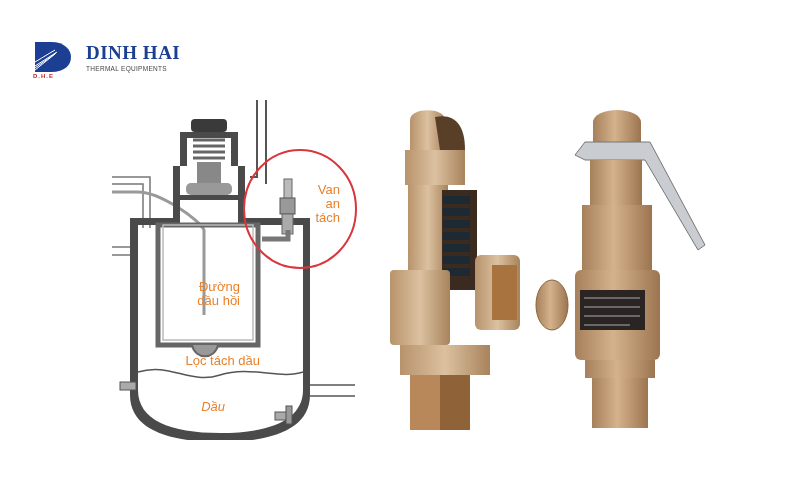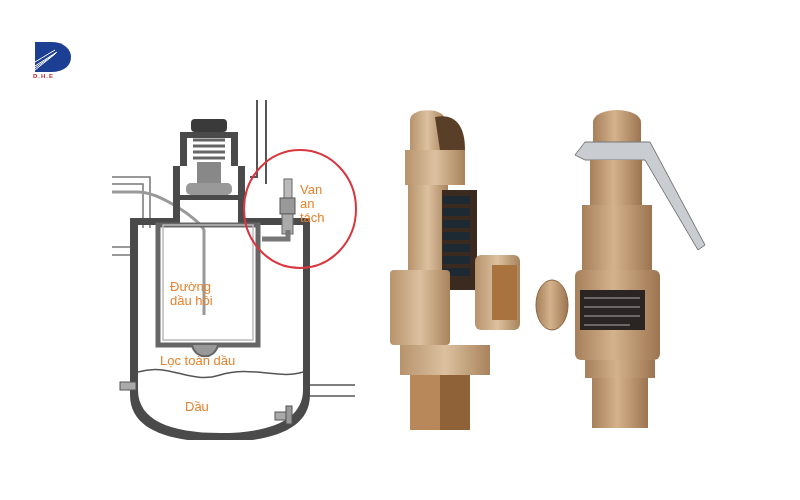--- a/index.html
+++ b/index.html
@@ -4,32 +4,36 @@
 <style>
   html,body{margin:0;padding:0;background:#fff;}
   body{width:800px;height:500px;position:relative;overflow:hidden;font-family:"Liberation Sans",sans-serif;}
   .logo{position:absolute;left:33px;top:40px;display:flex;align-items:flex-start;}
   .logo-mark{width:40px;height:40px;position:relative;}
   .logo-text{margin-left:13px;margin-top:3px;}
   .brand{font-family:"Liberation Serif",serif;font-weight:bold;color:#1d3f93;font-size:19px;letter-spacing:0.5px;line-height:20px;}
   .tagline{font-size:6.5px;color:#444;letter-spacing:0.3px;margin-top:2px;}
   .dhe{position:absolute;left:0;top:33px;font-size:6px;font-weight:bold;color:#c2272d;letter-spacing:1px;}
   svg{position:absolute;}
-  .lbl{position:absolute;color:#e7822e;font-size:13px;font-weight:normal;text-align:left;line-height:14px;}
+  .lbl{position:absolute;color:#e7822e;font-size:13px;font-weight:normal;text-align:right;line-height:14px;}
 </style>
 </head>
 <body>
 
 <div class="logo">
   <div class="logo-mark">
     <svg width="40" height="40" viewBox="0 0 40 40" style="left:0;top:0;">
       <path d="M2 2 H18 C32 2 38 10 38 17 C38 25 32 32 18 32 H2 Z" fill="#1d3f93"></path>
       <path d="M2 30 L22 14 M2 26 L24 12 M2 22 L22 10 M2 28 L23 13" stroke="#fff" stroke-width="1" fill="none"></path>
     </svg>
     <div class="dhe">D.H.E</div>
+  </div>
+  <div class="logo-text">
+    <div class="brand">DINH HAI</div>
+    <div class="tagline">THERMAL EQUIPMENTS</div>
   </div>
 </div>
 
 <svg width="260" height="340" viewBox="0 0 260 340" style="left:100px;top:100px;">
 
   <path d="M157 0 V77 H150" stroke="#555" stroke-width="2" fill="none"></path>
   <path d="M166 0 V84" stroke="#555" stroke-width="2" fill="none"></path>
 
   <path d="M12 77 H50 V128" stroke="#777" stroke-width="1.5" fill="none"></path>
   <path d="M12 84 H43 V128" stroke="#777" stroke-width="1.5" fill="none"></path>
@@ -68,22 +72,22 @@
 
 <div class="lbl" style="left:300px;top:183px;width:40px;">
   <div>Van</div>
   <div>an</div>
   <div>tách</div>
 </div>
 <div class="lbl" style="left:170px;top:280px;width:70px;">
   <div>Đường</div>
   <div>dầu hồi</div>
 </div>
-<div class="lbl" style="left:160px;top:354px;width:100px;">Lọc toàn dầu</div>
-<div class="lbl" style="left:185px;top:400px;width:40px;">Dầu</div>
+<div class="lbl" style="left:160px;top:354px;width:100px;">Lọc tách dầu</div>
+<div class="lbl" style="left:185px;top:400px;width:40px;font-style:italic;">Dầu</div>
 
 <svg width="150" height="330" viewBox="0 0 150 330" style="left:380px;top:105px;">
   <defs>
     <linearGradient id="br1" x1="0" x2="1">
         <stop offset="0" stop-color="#b7936c"></stop>
         <stop offset="0.5" stop-color="#dcc1a0"></stop>
         <stop offset="1" stop-color="#a8835c"></stop>
       </linearGradient>
   </defs>
   <path d="M30 15 C30 2 65 2 65 15 V45 H30 Z" fill="url(#br1)"></path>

